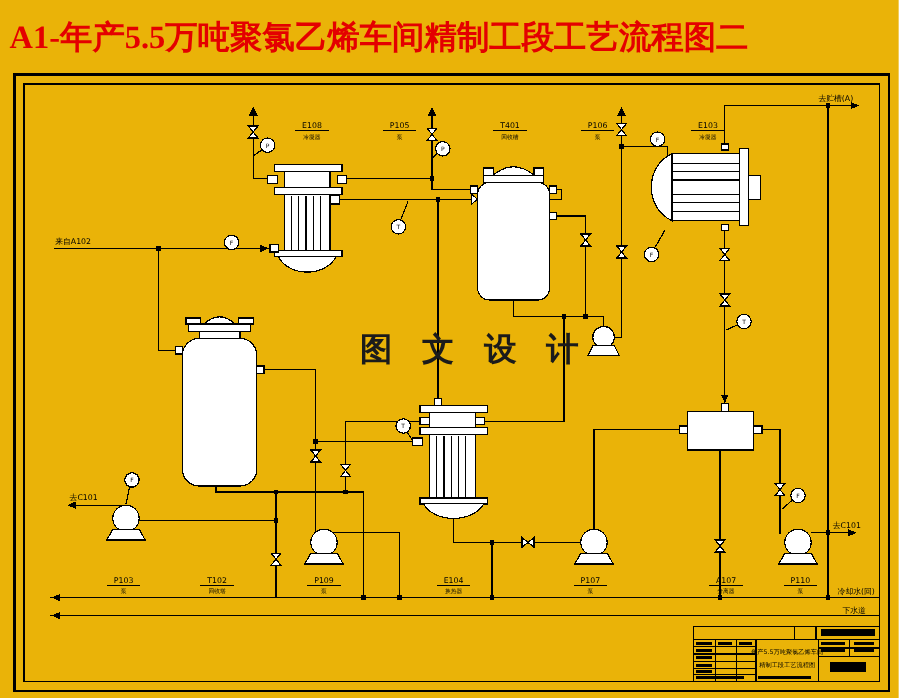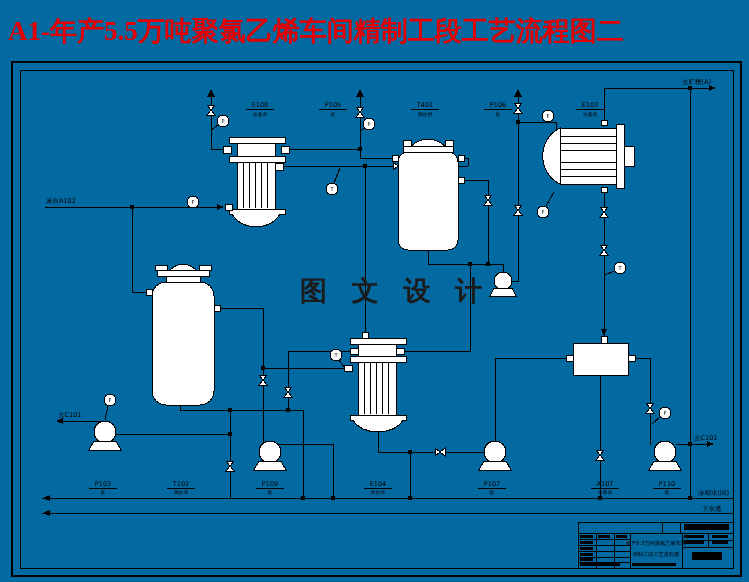--- a/index.html
+++ b/index.html
@@ -1,16 +1,16 @@
 <!DOCTYPE html>
 <html><head>
 <meta charset="utf-8">
 <style>
   html,body{margin:0;padding:0;background:#fff;}
-  #stage{position:relative;width:749px;height:582px;background:#0369a1;overflow:hidden;
+  #stage{position:relative;width:749px;height:582px;background:#eab308;overflow:hidden;
          font-family:"Liberation Sans","DejaVu Sans",sans-serif;}
   svg{position:absolute;left:0;top:0;}
   .ln{stroke:#000;stroke-width:1;fill:none;}
   .ln2{stroke:#000;stroke-width:2;fill:none;}
   .eq{stroke:#000;stroke-width:1;fill:#fff;}
   .blk{fill:#000;stroke:none;}
   .lbl{font-family:"DejaVu Sans","Liberation Sans",sans-serif;fill:#000;}
   .code{font-size:6.5px;}
   .sub{font-size:4.8px;}
   .stream{font-size:6.5px;}

